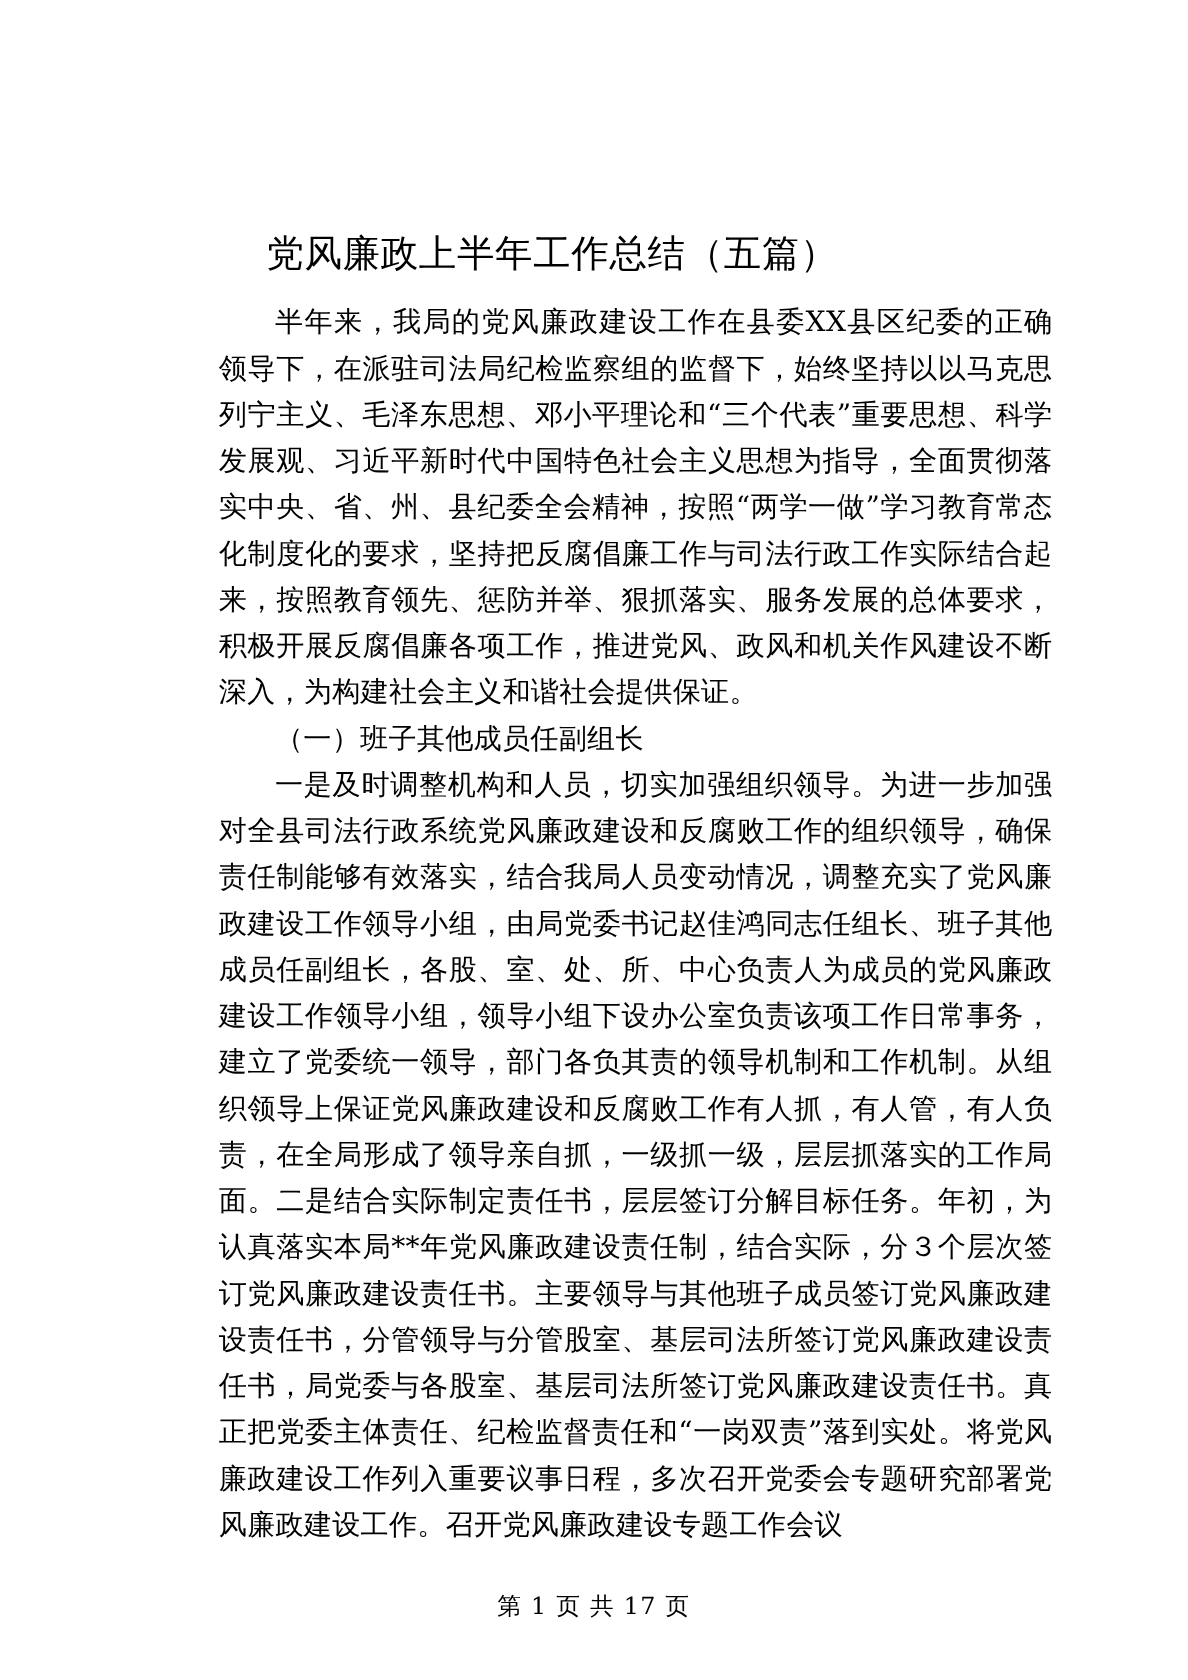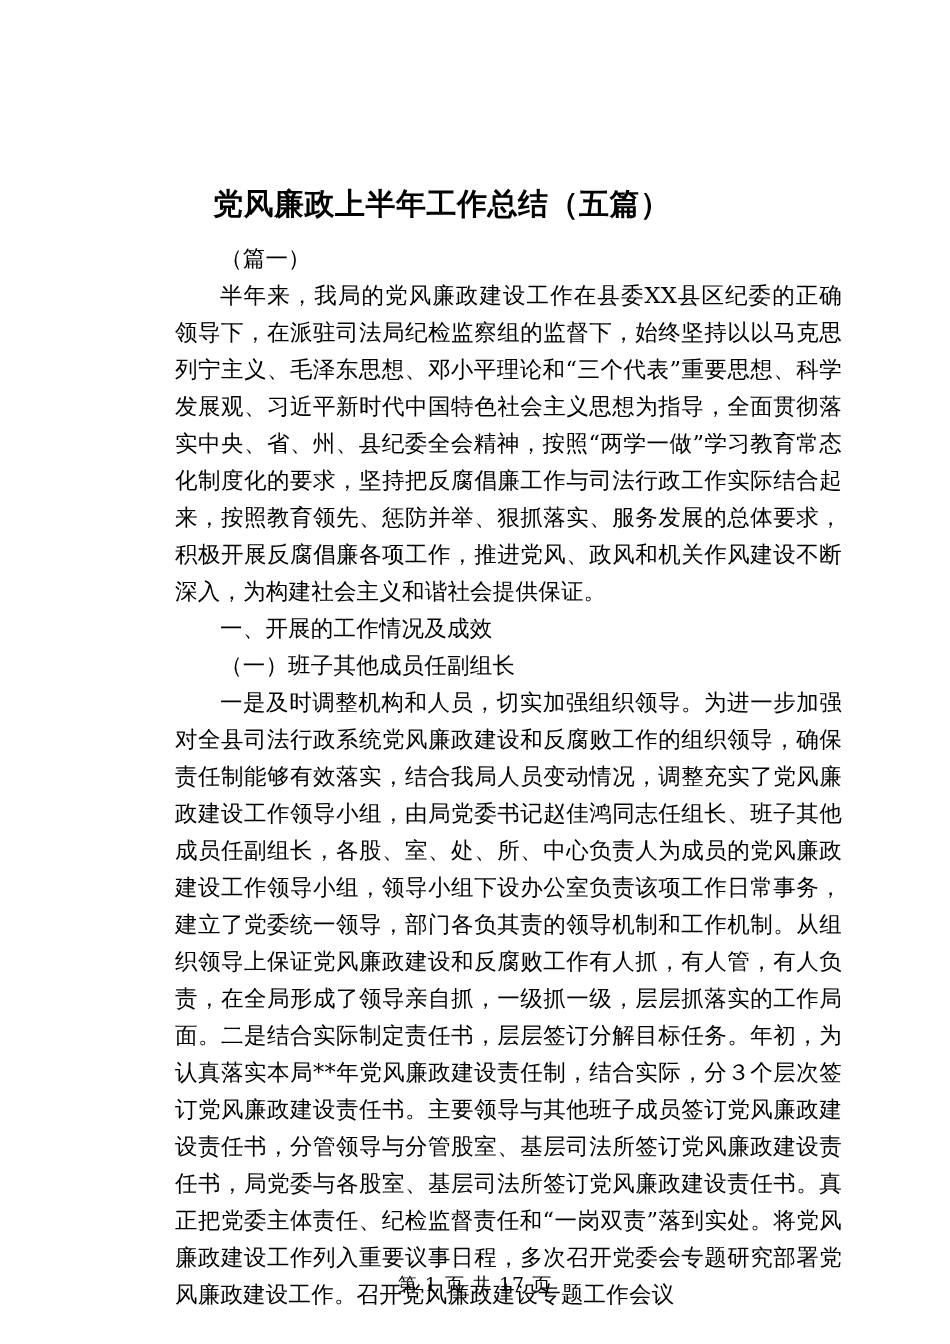--- a/index.html
+++ b/index.html
@@ -17,21 +17,21 @@
   }
   .page {
     width: 950px;
     height: 1344px;
     box-sizing: border-box;
     padding: 0;
     position: relative;
   }
   .doc-title {
     font-family: "DejaVu Sans", "Liberation Sans", sans-serif;
-    font-weight: bold;
+    font-weight: normal;
     font-size: 30px;
     letter-spacing: 0.5px;
     text-align: left;
     margin: 0;
     padding: 186px 0 0 213px;
     line-height: 1.2;
   }
   .body-block {
     padding: 18px 108px 0 175px;
   }
@@ -59,23 +59,21 @@
   }
 </style>
 </head>
 <body>
 
 <div class="page">
 
   <h1 class="doc-title">党风廉政上半年工作总结（五篇）</h1>
 
   <div class="body-block">
-    <p class="para">（篇一）</p>
     <p class="para">半年来，我局的党风廉政建设工作在县委XX县区纪委的正确领导下，在派驻司法局纪检监察组的监督下，始终坚持以以马克思列宁主义、毛泽东思想、邓小平理论和“三个代表”重要思想、科学发展观、习近平新时代中国特色社会主义思想为指导，全面贯彻落实中央、省、州、县纪委全会精神，按照“两学一做”学习教育常态化制度化的要求，坚持把反腐倡廉工作与司法行政工作实际结合起来，按照教育领先、惩防并举、狠抓落实、服务发展的总体要求，积极开展反腐倡廉各项工作，推进党风、政风和机关作风建设不断深入，为构建社会主义和谐社会提供保证。</p>
-    <p class="para">一、开展的工作情况及成效</p>
     <p class="para">（一）班子其他成员任副组长</p>
     <p class="para">一是及时调整机构和人员，切实加强组织领导。为进一步加强对全县司法行政系统党风廉政建设和反腐败工作的组织领导，确保责任制能够有效落实，结合我局人员变动情况，调整充实了党风廉政建设工作领导小组，由局党委书记赵佳鸿同志任组长、班子其他成员任副组长，各股、室、处、所、中心负责人为成员的党风廉政建设工作领导小组，领导小组下设办公室负责该项工作日常事务，建立了党委统一领导，部门各负其责的领导机制和工作机制。从组织领导上保证党风廉政建设和反腐败工作有人抓，有人管，有人负责，在全局形成了领导亲自抓，一级抓一级，层层抓落实的工作局面。二是结合实际制定责任书，层层签订分解目标任务。年初，为认真落实本局**年党风廉政建设责任制，结合实际，分３个层次签订党风廉政建设责任书。主要领导与其他班子成员签订党风廉政建设责任书，分管领导与分管股室、基层司法所签订党风廉政建设责任书，局党委与各股室、基层司法所签订党风廉政建设责任书。真正把党委主体责任、纪检监督责任和“一岗双责”落到实处。将党风廉政建设工作列入重要议事日程，多次召开党委会专题研究部署党风廉政建设工作。召开党风廉政建设专题工作会议</p>
   </div>
 
   <div class="footer">
     <span class="footer-inner">第 1 页  共 17 页</span>
   </div>
 
 </div>
 

